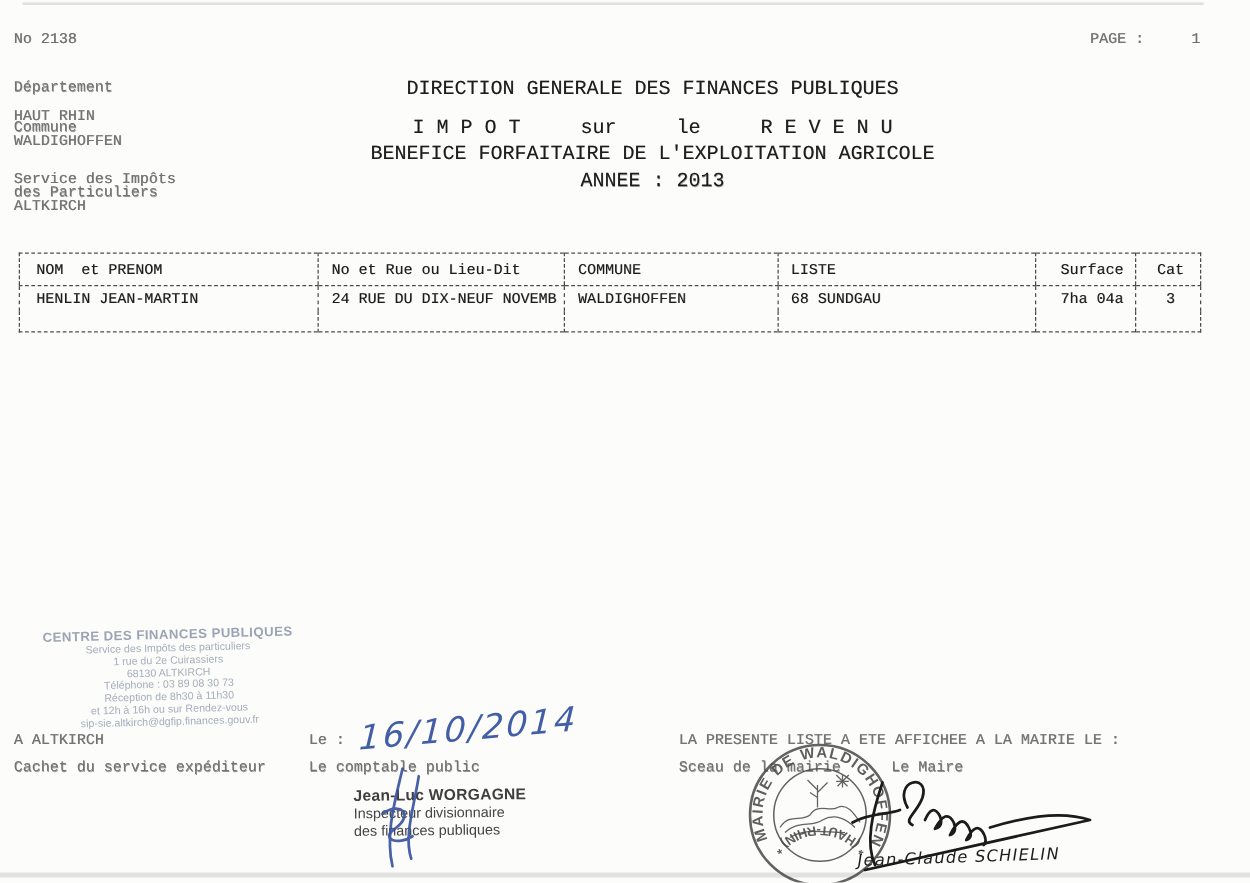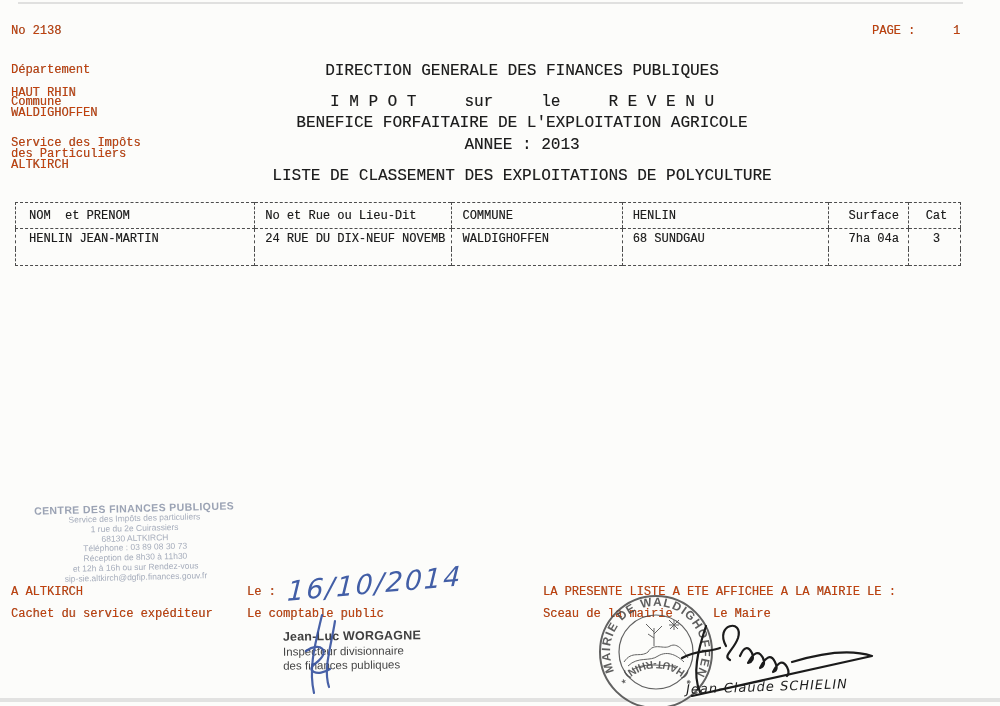--- a/index.html
+++ b/index.html
@@ -1,18 +1,18 @@
 <!DOCTYPE html>
 <html><head>
 <meta charset="utf-8">
 <style>
   html,body{margin:0;padding:0;}
   body{width:1000px;height:706px;overflow:hidden;background:#fbfbf9;}
   .page{position:relative;width:1000px;height:706px;background:#fcfcfa;font-family:"Liberation Mono",monospace;}
-  .mono{position:absolute;font-family:"Liberation Mono",monospace;font-size:12px;color:#c2410c;white-space:pre;letter-spacing:0;text-shadow:0.3px 0.3px 0 rgba(25,25,25,.45);}
+  .mono{position:absolute;font-family:"Liberation Mono",monospace;font-size:12px;color:#737373;white-space:pre;letter-spacing:0;text-shadow:0.3px 0.3px 0 rgba(25,25,25,.45);}
   .center-block{position:absolute;left:222px;top:0;width:600px;height:200px;}
   .center-line{position:absolute;left:0;width:100%;text-align:center;font-family:"Liberation Mono",monospace;font-size:16px;color:#1c1c1c;white-space:pre;text-shadow:0.3px 0.3px 0 rgba(25,25,25,.45);}
 
   
   .doc-table-wrap{position:absolute;left:15px;top:202px;width:946px;}
   table.doc{width:100%;table-layout:fixed;border-collapse:collapse;border:1px dashed #4c4c4c;font-family:"Liberation Mono",monospace;font-size:12px;color:#1c1c1c;text-shadow:0.3px 0.3px 0 rgba(25,25,25,.45);}
   table.doc th, table.doc td{font-weight:normal;text-align:left;padding:0 0 0 10px;white-space:pre;overflow:hidden;}
   table.doc th{height:25px;border-bottom:1px dashed #4c4c4c;}
   table.doc td{height:20px;}
   table.doc .c2,table.doc .c3,table.doc .c4,table.doc .c5,table.doc .c6{border-left:1px dashed #4c4c4c;}
@@ -55,39 +55,38 @@
   <div class="mono" style="left:11px;top:106px;">WALDIGHOFFEN</div>
   <div class="mono" style="left:11px;top:136px;">Service des Impôts</div>
   <div class="mono" style="left:11px;top:147px;">des Particuliers</div>
   <div class="mono" style="left:11px;top:158px;">ALTKIRCH</div>
 
   <div class="center-block">
     <div class="center-line" style="top:62px;">DIRECTION GENERALE DES FINANCES PUBLIQUES</div>
     <div class="center-line" style="top:93px;">I M P O T     sur     le     R E V E N U</div>
     <div class="center-line" style="top:114px;">BENEFICE FORFAITAIRE DE L'EXPLOITATION AGRICOLE</div>
     <div class="center-line" style="top:136px;">ANNEE : 2013</div>
-    <div class="center-line" style="top:167px;">LISTE DE CLASSEMENT DES EXPLOITATIONS DE POLYCULTURE</div>
   </div>
 
   <div class="doc-table-wrap">
     <table class="doc">
       <colgroup>
         <col style="width:239px">
           <col style="width:197px">
           <col style="width:170px">
         <col style="width:206px">
           <col style="width:80px">
           <col style="width:52px">
       </colgroup>
       <thead>
         <tr>
           <th class="c1">NOM  et PRENOM</th>
           <th class="c2">No et Rue ou Lieu-Dit</th>
           <th class="c3">COMMUNE</th>
-          <th class="c4">HENLIN</th>
+          <th class="c4">LISTE</th>
           <th class="c5">Surface</th>
           <th class="c6">Cat</th>
         </tr>
       </thead>
       <tbody>
         <tr>
           <td class="c1">HENLIN JEAN-MARTIN</td>
           <td class="c2">24 RUE DU DIX-NEUF NOVEMB</td>
           <td class="c3">WALDIGHOFFEN</td>
           <td class="c4">68 SUNDGAU</td>

